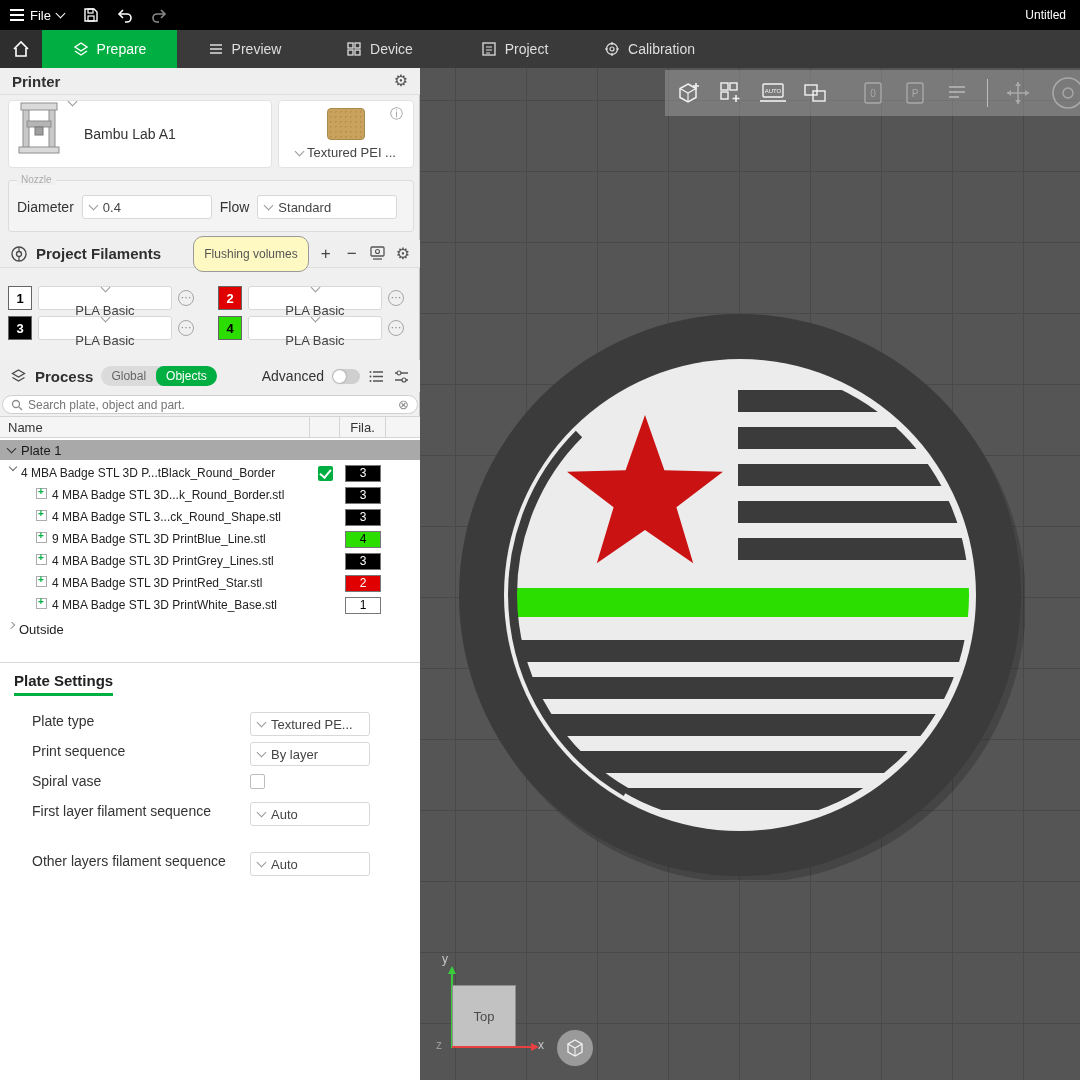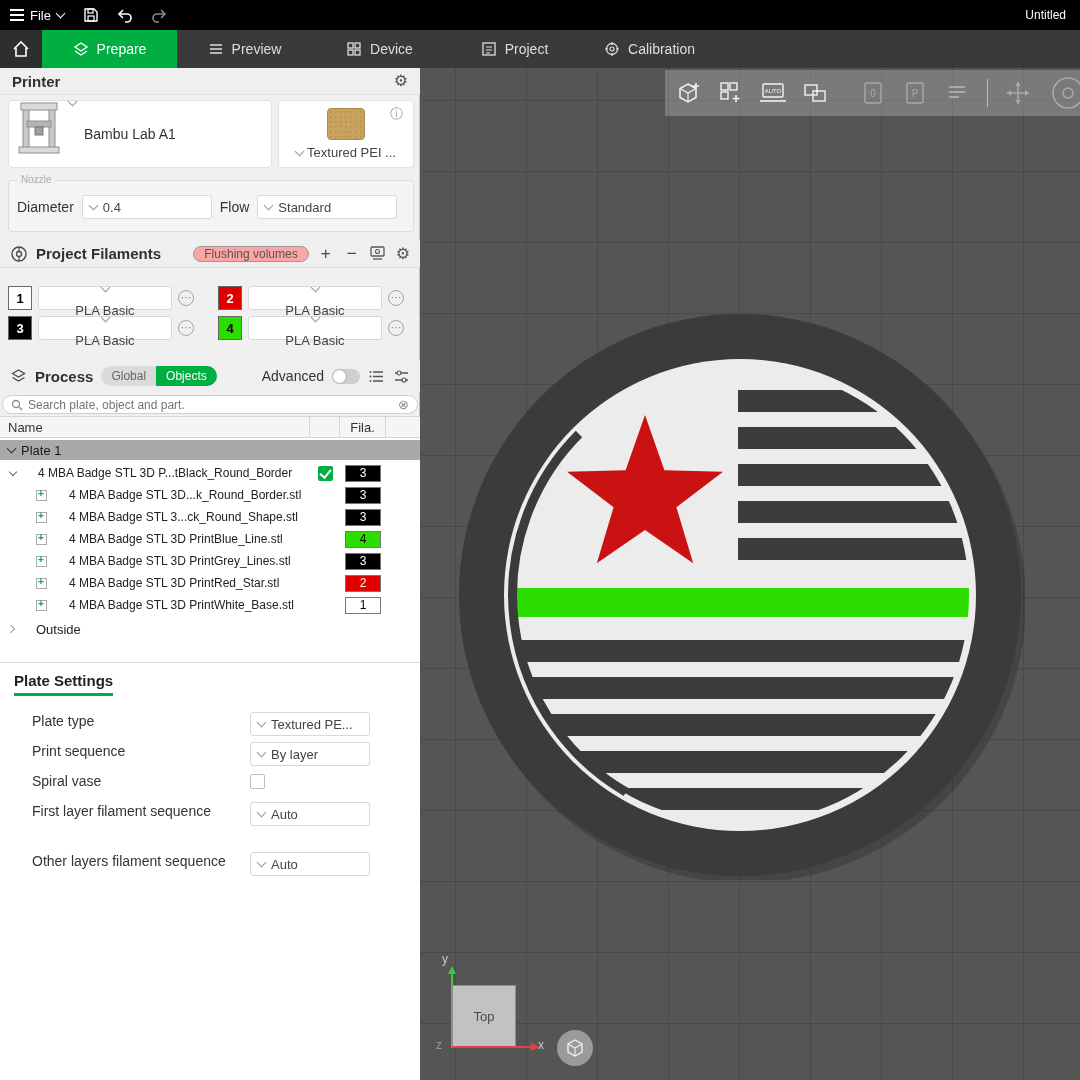--- a/index.html
+++ b/index.html
@@ -43,55 +43,55 @@
 .caret{width:7px;height:7px;border-left:1.5px solid #999;border-bottom:1.5px solid #999;transform:rotate(-45deg);margin-top:-3px;flex:none;}
 .printer-sel{display:flex;align-items:center;gap:6px;font-size:14px;color:#333;}
 
 .nozzle-box{position:absolute;left:8px;top:112px;width:406px;height:52px;border:1px solid #DCDCDC;border-radius:3px;background:#F4F4F4;}
 .nozzle-legend{position:absolute;left:8px;top:-7px;background:#F0F0F0;padding:0 4px;font-size:10px;color:#ABABAB;}
 .nozzle-row{display:flex;align-items:center;gap:8px;padding:14px 8px 0 8px;}
 .sel{display:flex;align-items:center;gap:6px;background:#fff;border:1px solid #D8D8D8;border-radius:3px;height:24px;padding:0 7px;font-size:13px;color:#444;}
 .nz-lbl{font-size:14px;color:#333;}
 
 .fil-head{top:172px;height:28px;padding:0 10px;background:#EFEFEF;gap:8px;}
-.pill-btn{border:1px solid #9a9a9a;border-radius:10px;height:16px;display:flex;align-items:center;padding:0 10px;font-size:12px;color:#555;background:#fca5a5;margin-left:auto;}
+.pill-btn{border:1px solid #9a9a9a;border-radius:10px;height:36px;display:flex;align-items:center;padding:0 10px;font-size:12px;color:#555;background:#fef9c3;margin-left:auto;}
 .pm{font-size:17px;color:#444;width:18px;text-align:center;}
 .fil-head .gear{margin-left:2px;}
 
 .fil-grid{position:absolute;left:0;top:208px;width:420px;height:80px;}
 .fil-row{position:absolute;display:flex;align-items:center;gap:6px;}
 .chip{width:24px;height:24px;display:flex;align-items:center;justify-content:center;font-size:13px;font-weight:bold;border:1px solid #666;flex:none;}
 .fil-sel{width:134px;height:24px;flex-direction:column;}
 .more{width:16px;height:16px;border:1.5px solid #A5A5A5;border-radius:50%;color:#8a8a8a;display:flex;align-items:center;justify-content:center;flex:none;}
 .more::before{content:"⋯";font-size:11px;line-height:1;margin-top:-2px;}
 
 .proc-head{top:292px;height:32px;padding:0 10px;background:#EFEFEF;gap:8px;border-bottom:none;}
 .seg{display:flex;height:20px;border-radius:11px;background:#DBDBDB;overflow:hidden;font-size:12px;}
 .seg .g{display:flex;align-items:center;padding:0 10px;color:#666;}
-.seg .o{display:flex;align-items:center;padding:0 10px;background:#00AE42;color:#fff;border-radius:1px;}
+.seg .o{display:flex;align-items:center;padding:0 10px;background:#00AE42;color:#fff;border-radius:8px;}
 .adv{margin-left:auto;font-size:14px;color:#333;}
 .switch{width:28px;height:15px;border-radius:8px;background:#CFCFCF;position:relative;flex:none;}
 .switch::after{content:"";position:absolute;left:1px;top:1px;width:13px;height:13px;border-radius:50%;background:#fff;box-shadow:0 0 2px rgba(0,0,0,.4);}
 
 .search-row{position:absolute;left:2px;top:327px;width:416px;height:19px;background:#fff;border:1px solid #CFCFCF;border-radius:10px;display:flex;align-items:center;gap:5px;padding:0 8px;}
 .search-row input{flex:1;border:none;outline:none;font-size:12px;color:#444;background:transparent;font-family:"Liberation Sans",sans-serif;}
 .clear-x{color:#8a8a8a;font-size:13px;}
 
 .white-panel{position:absolute;left:0;top:348px;width:420px;height:664px;background:#fff;}
 .tbl-head{position:absolute;left:0;top:348px;width:420px;height:22px;background:#F5F5F5;border-top:1px solid #D5D5D5;border-bottom:1px solid #D5D5D5;display:flex;align-items:center;font-size:13px;color:#333;}
 .th-name{flex:1;padding-left:8px;border-right:1px solid #D5D5D5;height:100%;display:flex;align-items:center;}
 .th-cb{width:30px;height:100%;border-right:1px solid #D5D5D5;}
 .th-fila{width:46px;height:100%;display:flex;align-items:center;justify-content:center;border-right:1px solid #D5D5D5;}
 .th-tail{width:34px;height:100%;}
 
 .plate-row{position:absolute;left:0;top:372px;width:420px;height:20px;background:#A9A9A9;display:flex;align-items:center;gap:6px;padding-left:8px;font-size:13px;color:#1a1a1a;}
 .caret-dk{width:7px;height:7px;border-left:1.5px solid #333;border-bottom:1.5px solid #333;transform:rotate(-45deg);margin-top:-3px;flex:none;}
 
 .trow{position:absolute;left:0;width:420px;height:22px;display:flex;align-items:center;font-size:12px;color:#222;}
-.trow .name{flex:1;display:flex;align-items:center;gap:22px;white-space:nowrap;overflow:hidden;}
+.trow .name{flex:1;display:flex;align-items:flex-start;gap:5px;white-space:nowrap;overflow:hidden;}
 .trow .cbcol{width:30px;display:flex;align-items:center;justify-content:center;flex:none;}
 .trow .filacol{width:46px;display:flex;align-items:center;justify-content:center;flex:none;}
 .trow .tail{width:34px;flex:none;}
 .fila{min-width:36px;height:17px;border:1px solid #777;display:flex;align-items:center;justify-content:center;font-size:12px;}
 .cbx{width:15px;height:15px;background:#00AE42;border-radius:2px;position:relative;}
 .cbx::after{content:"";position:absolute;left:4px;top:1px;width:5px;height:9px;border-right:2px solid #fff;border-bottom:2px solid #fff;transform:rotate(40deg);}
 .part-ic{width:11px;height:11px;border:1px solid #ABABAB;position:relative;flex:none;}
 .part-ic::before{content:"+";position:absolute;left:1px;top:-3px;font-size:10px;color:#00AE42;font-weight:bold;}
 .caret-sm{width:6px;height:6px;border-left:1.5px solid #666;border-bottom:1.5px solid #666;transform:rotate(-45deg);margin-top:-2px;flex:none;}
 .caret-r{width:6px;height:6px;border-left:1.5px solid #999;border-bottom:1.5px solid #999;transform:rotate(-135deg);flex:none;}
@@ -405,21 +405,21 @@
     <div class="cbcol"></div>
     <div class="filacol">
         <span class="fila" style="background-color: rgb(0, 0, 0); color: rgb(255, 255, 255);">3</span>
       </div>
     <div class="tail"></div>
   </div>
 
   <div class="trow" style="top:460px;">
     <div class="name" style="padding-left:36px;">
       <span class="part-ic"></span>
-      <span>4 MBA Badge STL 3D PrintBlue_Line.stl</span>
+      <span>9 MBA Badge STL 3D PrintBlue_Line.stl</span>
     </div>
     <div class="cbcol"></div>
     <div class="filacol">
         <span class="fila" style="background-color: rgb(43, 222, 0); color: rgb(0, 0, 0);">4</span>
       </div>
     <div class="tail"></div>
   </div>
 
   <div class="trow" style="top:482px;">
     <div class="name" style="padding-left:36px;">

